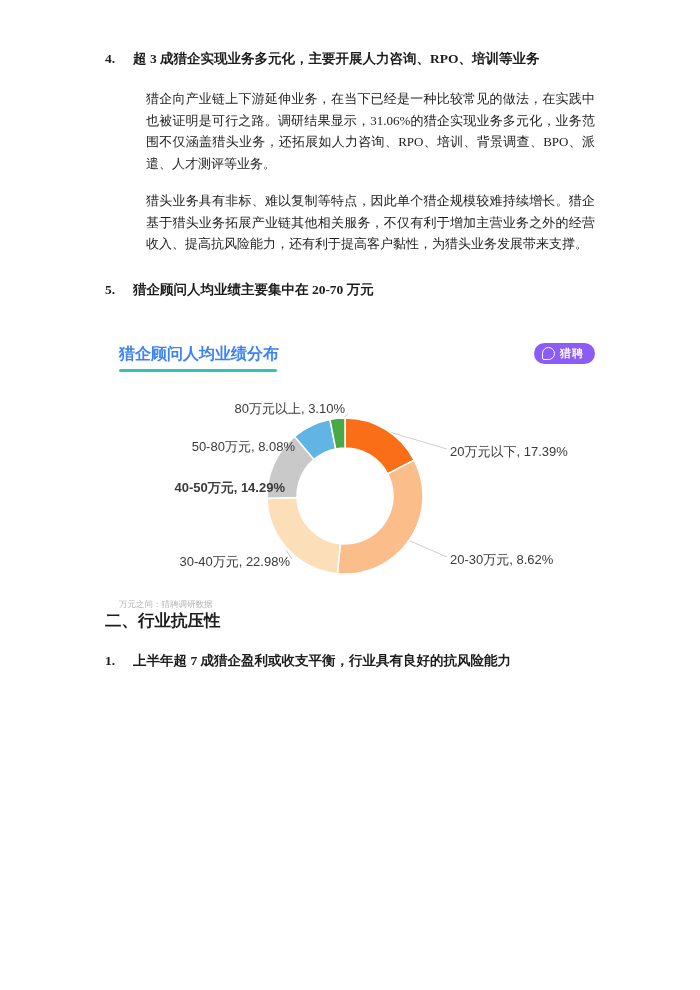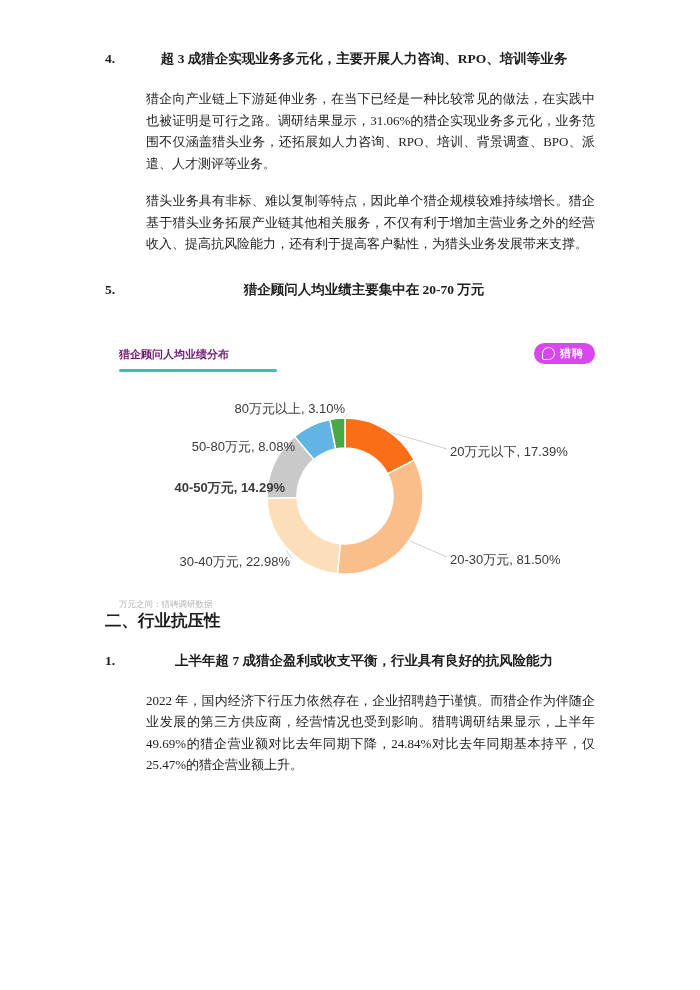--- a/index.html
+++ b/index.html
@@ -10,36 +10,36 @@
     color: #1c1c1c;
   }
   .page {
     width: 700px; height: 990px;
     padding: 50px 105px 40px 105px;
     overflow: hidden;
     background: #ffffff;
   }
   .h-sub { font-size: 13.5px; font-weight: bold; display: flex; line-height: 18px; }
   .h-sub .num { width: 28px; flex: none; }
-  .h-sub .txt { flex: 1; text-align: center; }
+  .h-sub .txt { flex: 1; }
   p.body {
     font-size: 13px; line-height: 21.5px;
     text-align: justify; margin-top: 20px; color: #1c1c1c; margin-left: 41px;
   }
   p.body.tight { margin-top: 16px; }
   .h5 { margin-top: 26px; }
   .chapter { font-size: 16.5px; font-weight: bold; line-height: 22px; }
   .sub1 { margin-top: 20px; }
 
   
   .chart { margin-top: 46px; }
   .chart-header { position: relative; height: 36px; }
   .chart-title {
     font-family: "Liberation Sans", "DejaVu Sans", sans-serif;
-    font-size: 11px; font-weight: bold; color: #701a75;
+    font-size: 16px; font-weight: bold; color: #3b82f6;
     padding-left: 14px; line-height: 18px;
   }
   .chart-underline { height: 3px; width: 158px; margin: 6px 0 0 14px; border-radius: 2px; }
   .logo {
     position: absolute; right: 0; top: -2px;
     display: flex; align-items: center; gap: 5px;
     border-radius: 12px; padding: 4px 11px 4px 8px;
   }
   .logo-bubble {
     width: 13px; height: 13px; display: inline-block;
@@ -84,21 +84,21 @@
 
   <div class="h-sub h5">
     <span class="num">5.</span>
     <span class="txt">猎企顾问人均业绩主要集中在 20-70 万元</span>
   </div>
 
   <div class="chart">
     <div class="chart-header">
       <div class="chart-title">猎企顾问人均业绩分布</div>
       <div class="chart-underline" style="background: rgb(46, 196, 182);"></div>
-      <div class="logo" style="background: #d946ef;">
+      <div class="logo" style="background: #8b5cf6;">
         <span class="logo-bubble"></span>
         <span class="logo-text">猎聘</span>
       </div>
     </div>
 
     <div class="plot">
       <svg width="490" height="210" viewBox="0 0 490 210">
         <g fill="none" stroke="#cfcfcf" stroke-width="1">
           <polyline points="243,33 234,41"></polyline>
           <polyline points="192,64 206,47"></polyline>
@@ -114,27 +114,26 @@
             <path d="M162.03400857993068,117.303080955085 A78,78 0 0 1 189.60440768200309,55.46610818266413 L208.9873278043096,78.36375888163946 A48,48 0 0 0 192.0209283568804,116.41728058774461 Z" fill="#c9c9c9" stroke="#ffffff" stroke-width="1.5"></path>
             <path d="M189.60440768200309,55.46610818266413 A78,78 0 0 1 224.90314149203294,38.47493963941993 L230.70962553355872,67.90765516271996 A48,48 0 0 0 208.9873278043096,78.36375888163946 Z" fill="#61b4e4" stroke="#ffffff" stroke-width="1.5"></path>
             <path d="M224.90314149203294,38.47493963941993 A78,78 0 0 1 240.00000000000006,37 L240.00000000000003,67 A48,48 0 0 0 230.70962553355872,67.90765516271996 Z" fill="#4aa847" stroke="#ffffff" stroke-width="1.5"></path>
           </g>
       </svg>
       <div class="lbl lbl-80plus right-align">80万元以上, 3.10%</div>
       <div class="lbl lbl-5080 right-align">50-80万元, 8.08%</div>
       <div class="lbl lbl-4050 right-align">40-50万元, 14.29%</div>
       <div class="lbl lbl-3040 right-align">30-40万元, 22.98%</div>
       <div class="lbl lbl-u20">20万元以下, 17.39%</div>
-      <div class="lbl lbl-2030">20-30万元, 81.50%</div>
+      <div class="lbl lbl-2030">20-30万元, 8.62%</div>
     </div>
 
     <div class="source">万元之间：猎聘调研数据</div>
   </div>
 
   <div class="chapter">二、行业抗压性</div>
 
   <div class="h-sub sub1">
     <span class="num">1.</span>
     <span class="txt">上半年超 7 成猎企盈利或收支平衡，行业具有良好的抗风险能力</span>
   </div>
-  <p class="body">2022 年，国内经济下行压力依然存在，企业招聘趋于谨慎。而猎企作为伴随企业发展的第三方供应商，经营情况也受到影响。猎聘调研结果显示，上半年 49.69%的猎企营业额对比去年同期下降，24.84%对比去年同期基本持平，仅 25.47%的猎企营业额上升。</p>
 
 </div>
 
 </body></html>

